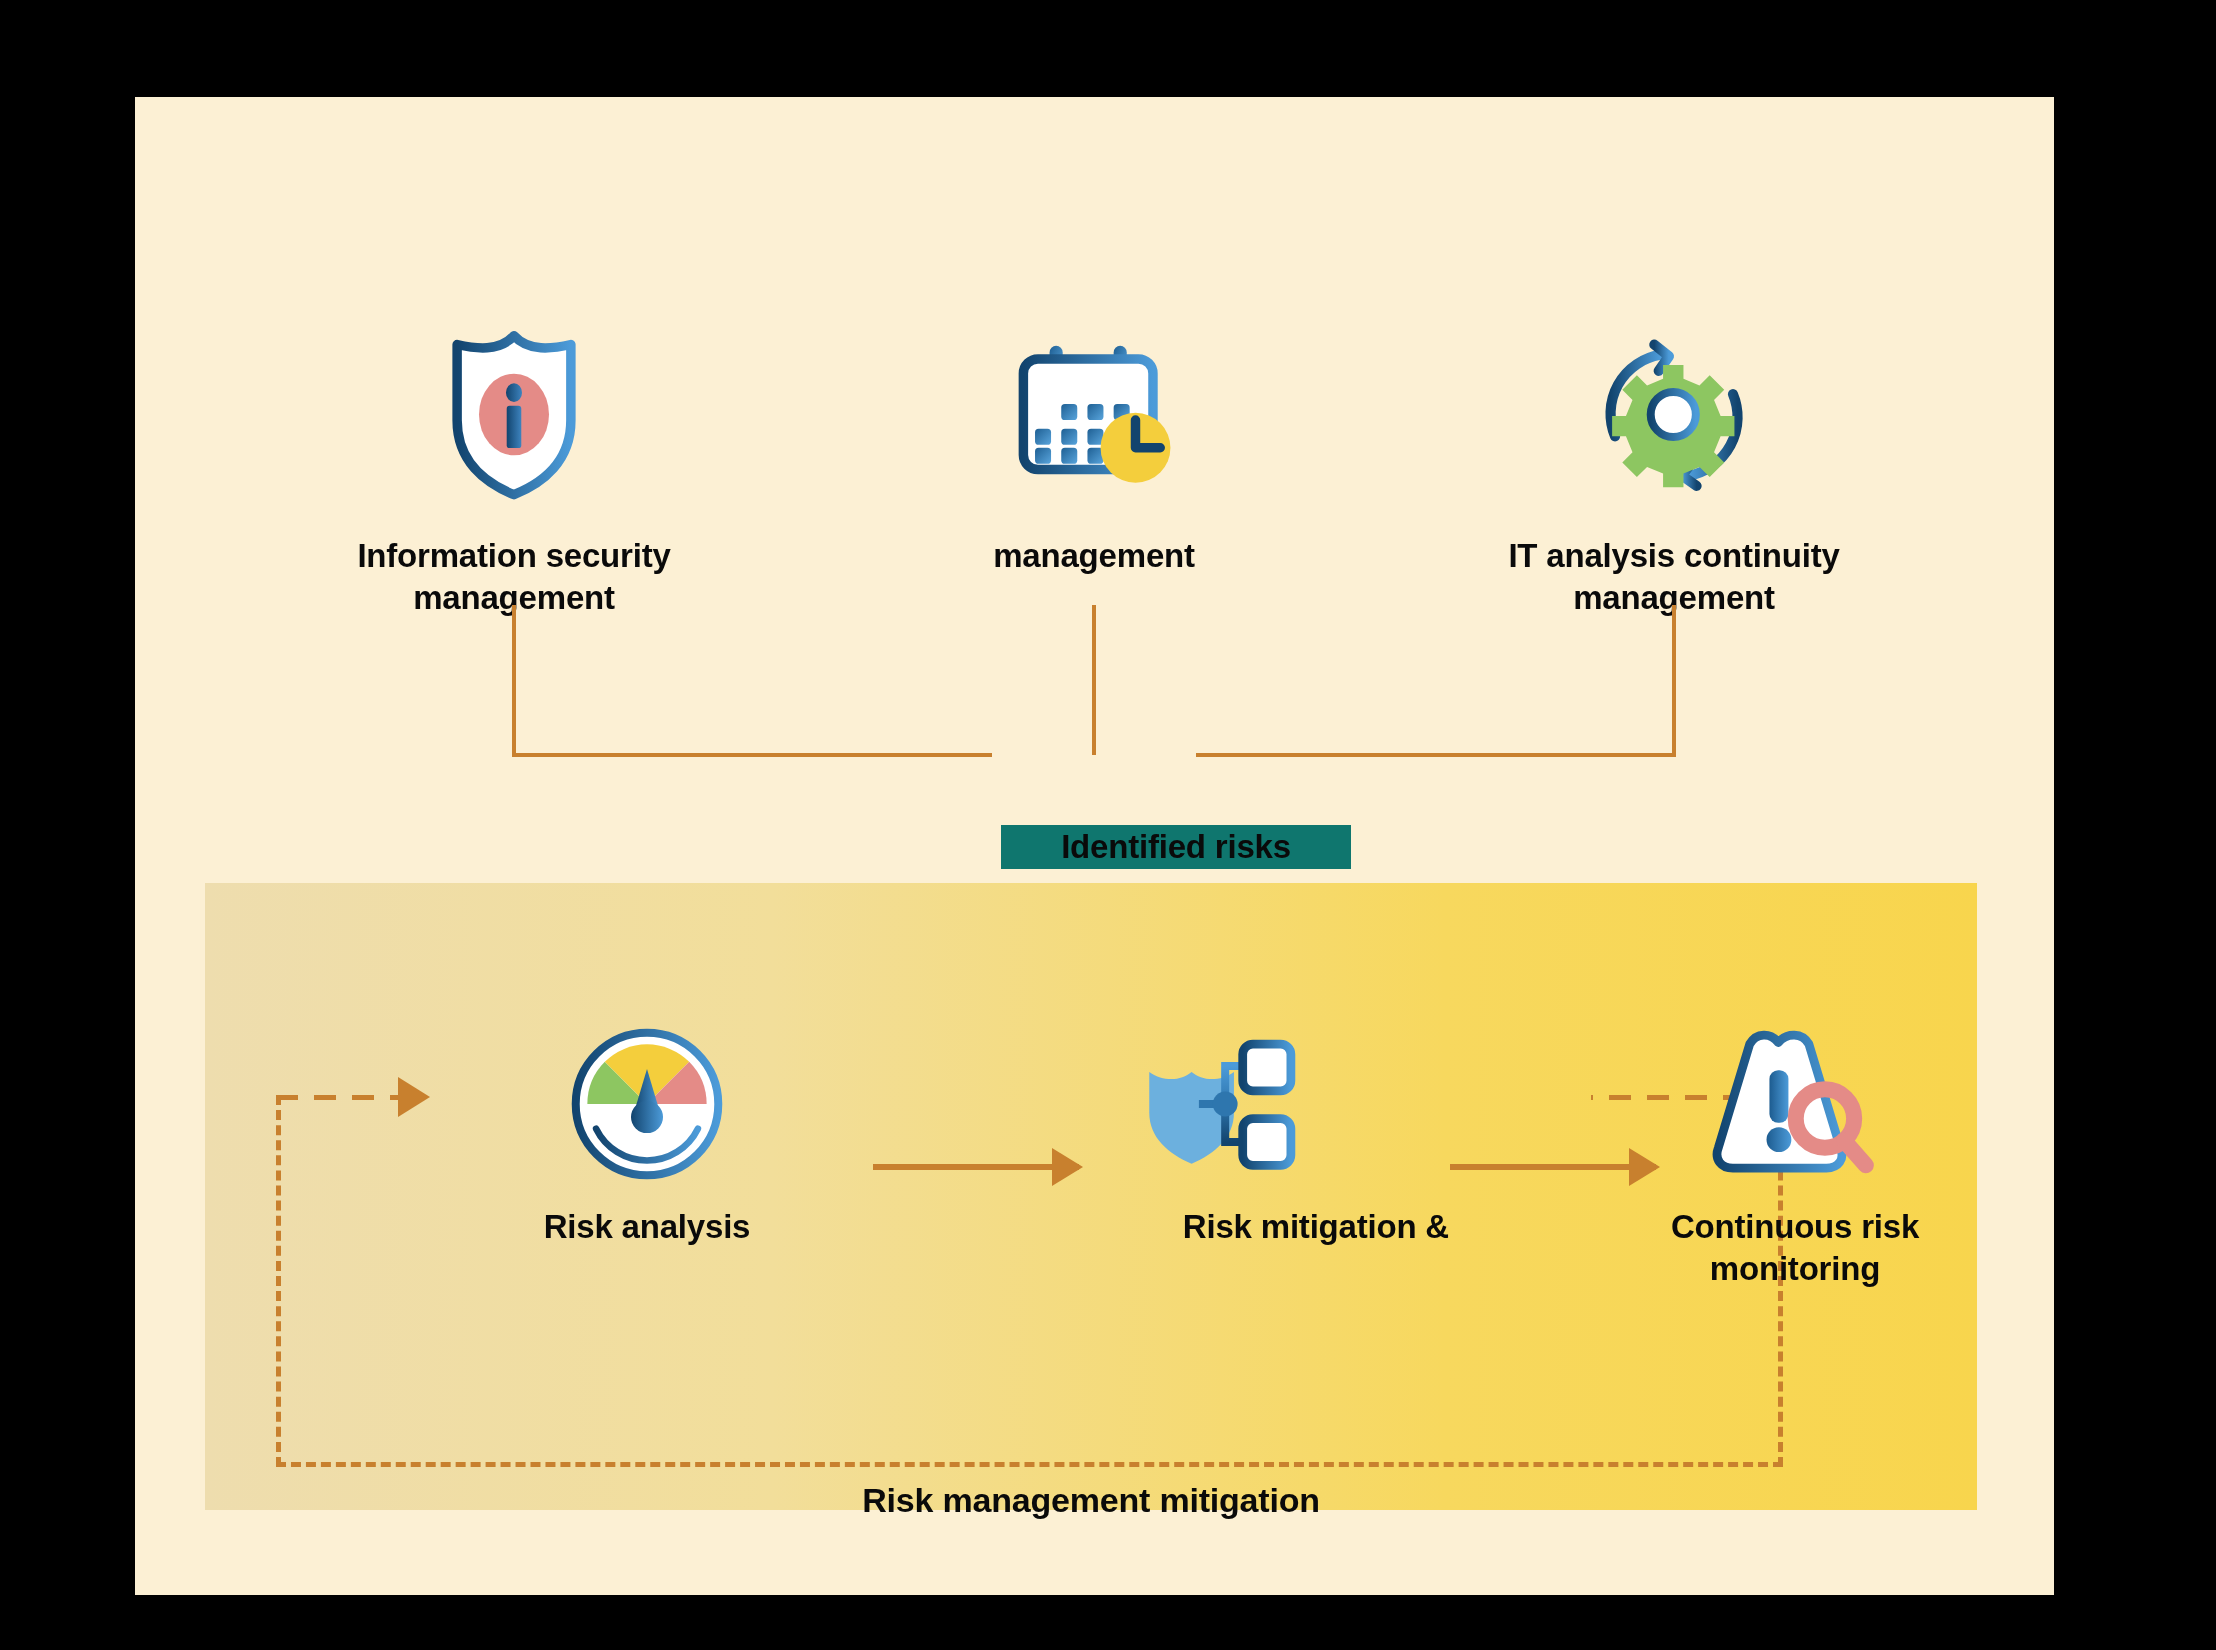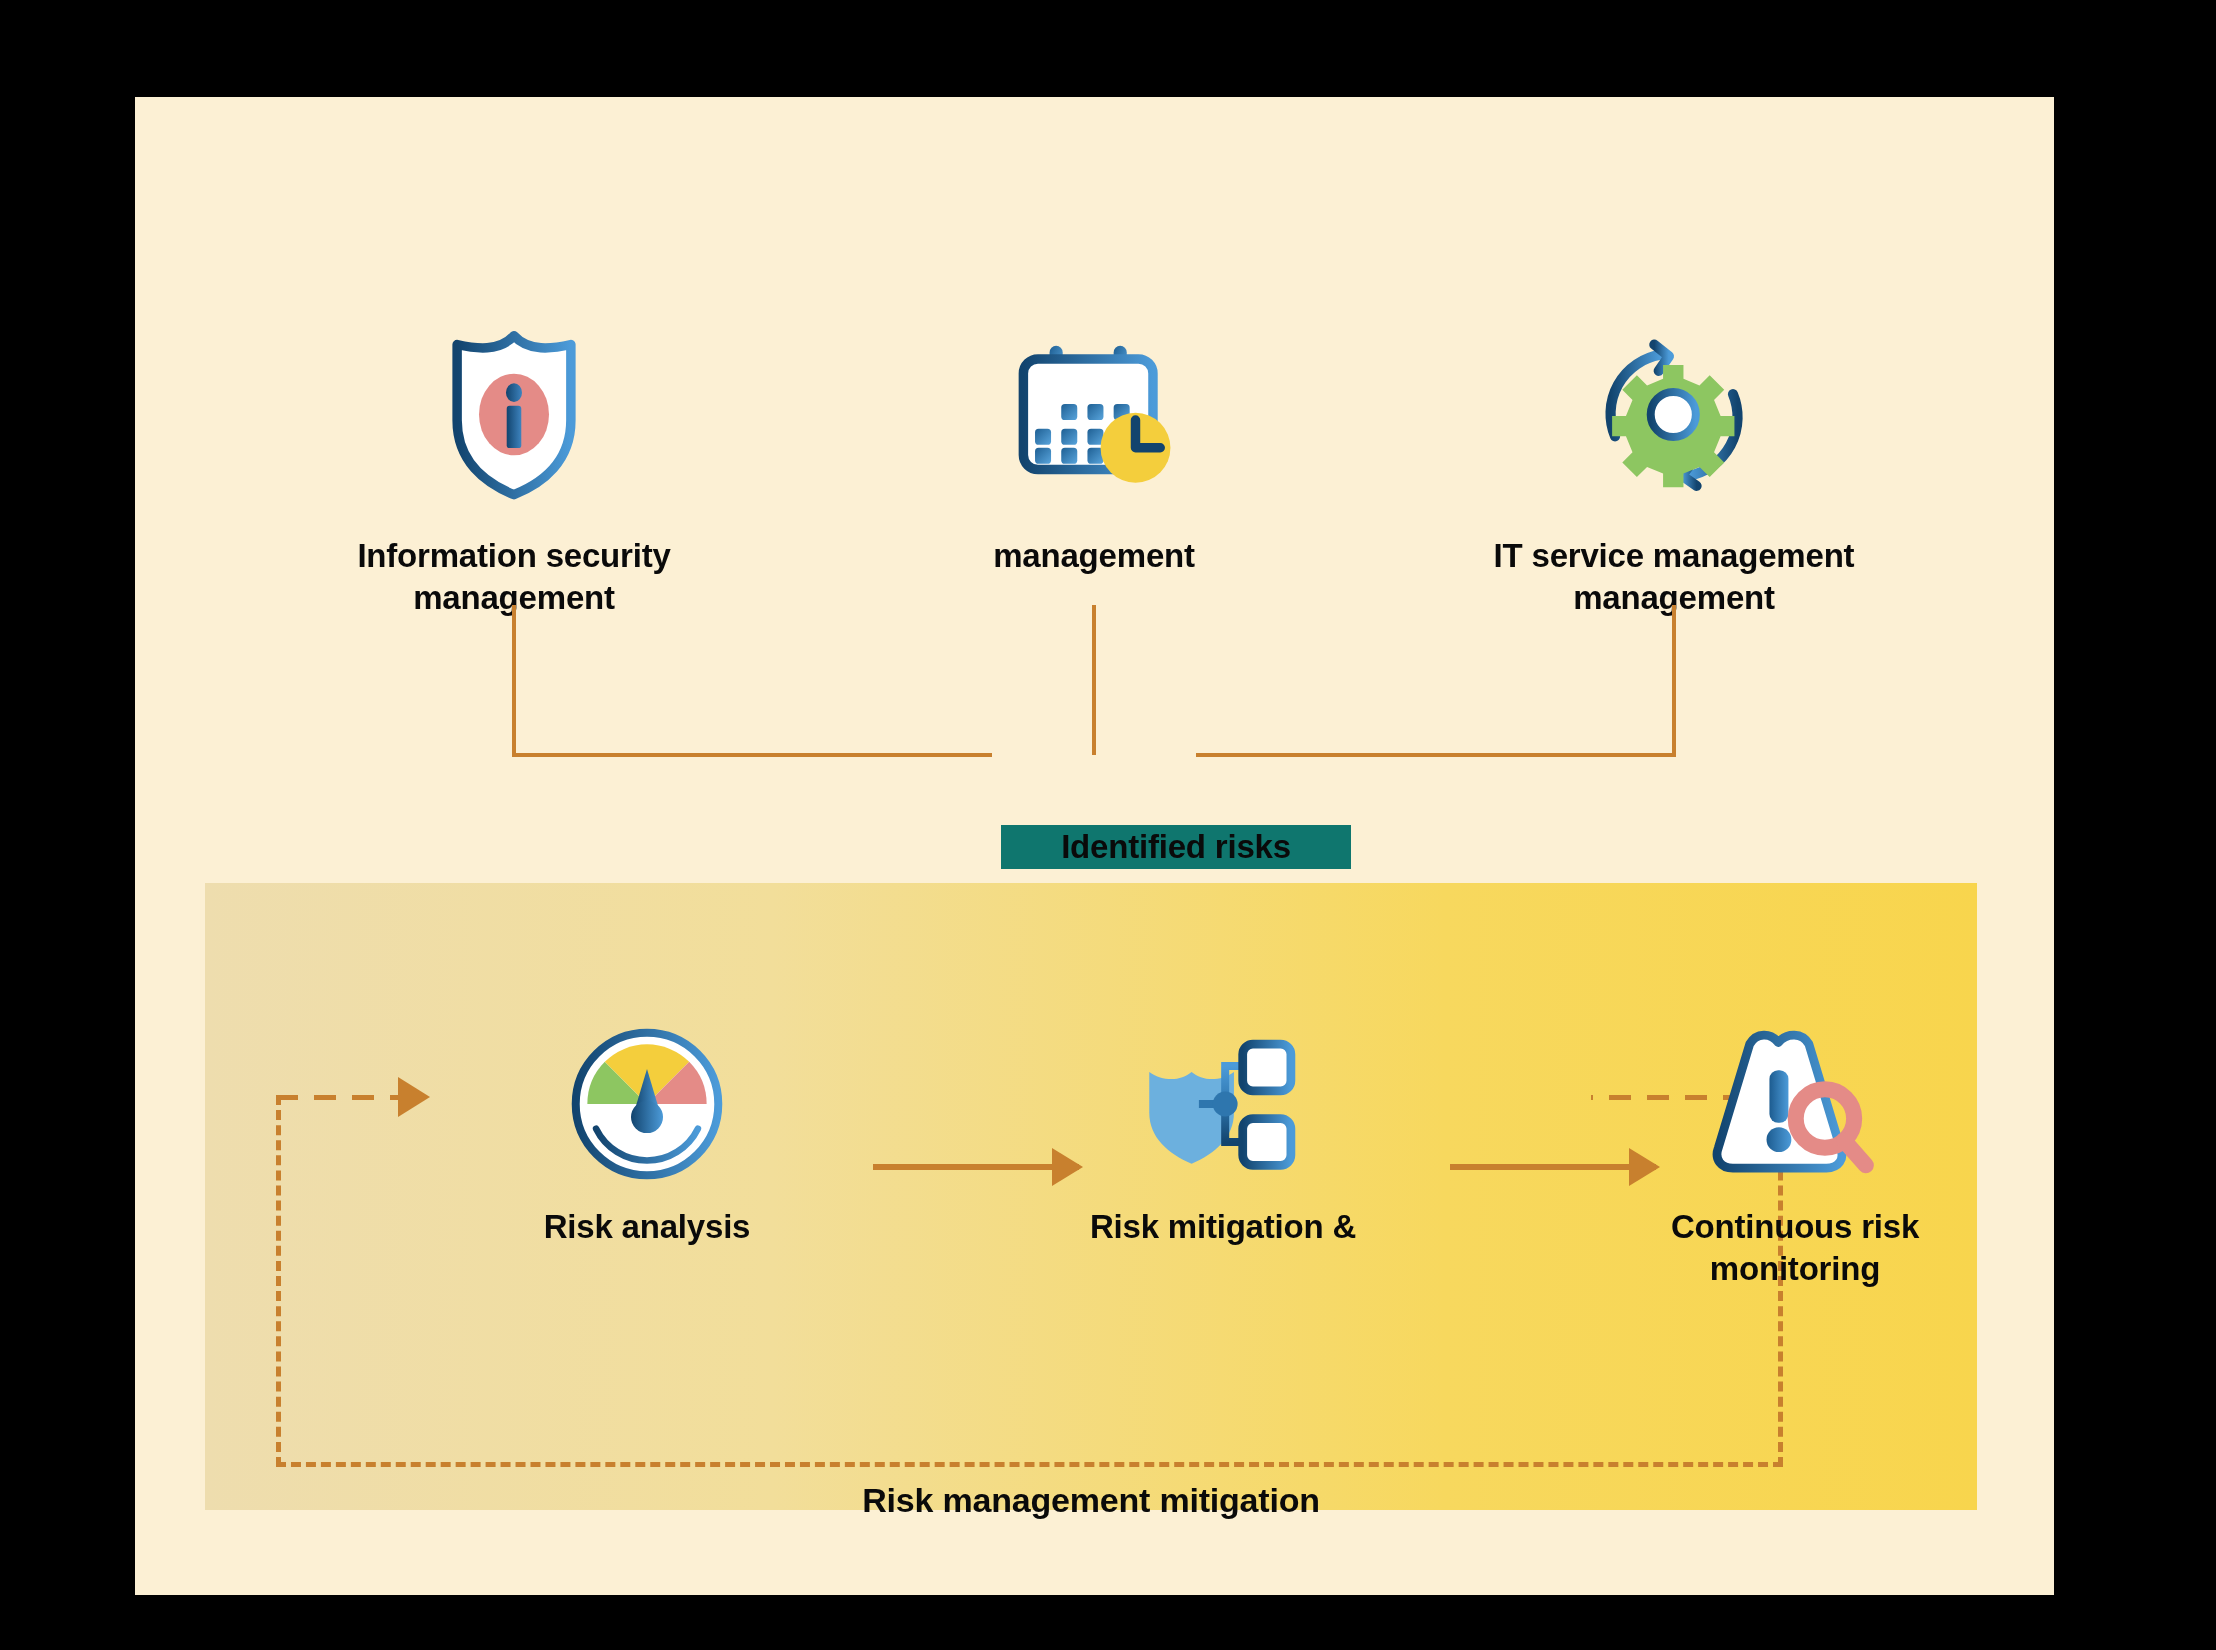--- a/index.html
+++ b/index.html
@@ -142,21 +142,21 @@
   }
 
   
   .step {
     position: absolute;
     top: 131px;
     width: 452px;
     text-align: center;
   }
   .step.s1 { left: 216px; }
-  .step.s2 { left: 792px; }
+  .step.s2 { left: 792px; text-align: right; }
   .step.s3 { left: 1364px; }
   .step .icon-wrap { height: 179px; }
   .step-label {
     margin-top: 13px;
     font-size: 33px;
     font-weight: bold;
     line-height: 1.28;
     color: #0A0A0A;
     letter-spacing: -0.2px;
   }
@@ -280,21 +280,21 @@
         </defs>
         <path d="M44 150 A 82 82 0 0 1 106 38" fill="none" stroke="url(#arcGradA)" stroke-width="14" stroke-linecap="round"></path>
         <path d="M98 24 L118 40 L104 60" fill="none" stroke="url(#arcGradA)" stroke-width="14" stroke-linecap="round" stroke-linejoin="round"></path>
         <path d="M206 92 A 82 82 0 0 1 146 204" fill="none" stroke="url(#arcGradB)" stroke-width="14" stroke-linecap="round"></path>
         <path d="M152 182 L136 204 L156 218" fill="none" stroke="url(#arcGradB)" stroke-width="14" stroke-linecap="round" stroke-linejoin="round"></path>
         <path d="M110 52 h28 v19 l22 9 14-14 20 20 -14 14 9 22 h19 v28 h-19 l-9 22 14 14 -20 20 -14-14 -22 9 v19 h-28 v-19 l-22-9 -14 14 -20-20 14-14 -9-22 h-19 v-28 h19 l9-22 -14-14 20-20 14 14 22-9 z" fill="#8DC661"></path>
         <circle cx="124" cy="120" r="31" fill="#FFFFFF" stroke="url(#hubGrad)" stroke-width="11"></circle>
       </svg>
     </div>
     <div class="source-label">
-      <div>IT service management</div>
+      <div>IT analysis continuity</div>
       <div>management</div>
     </div>
   </div>
 
   <div class="conn conn-v" style="left:377px;  top:508px; height:150px;"></div>
   <div class="conn conn-v" style="left:957px; top:508px; height:150px;"></div>
   <div class="conn conn-v" style="left:1537px; top:508px; height:150px;"></div>
 
   <div class="conn conn-h" style="left:377px;  top:656px; width:480px;"></div>
   <div class="conn conn-h" style="left:1061px; top:656px; width:480px;"></div>

